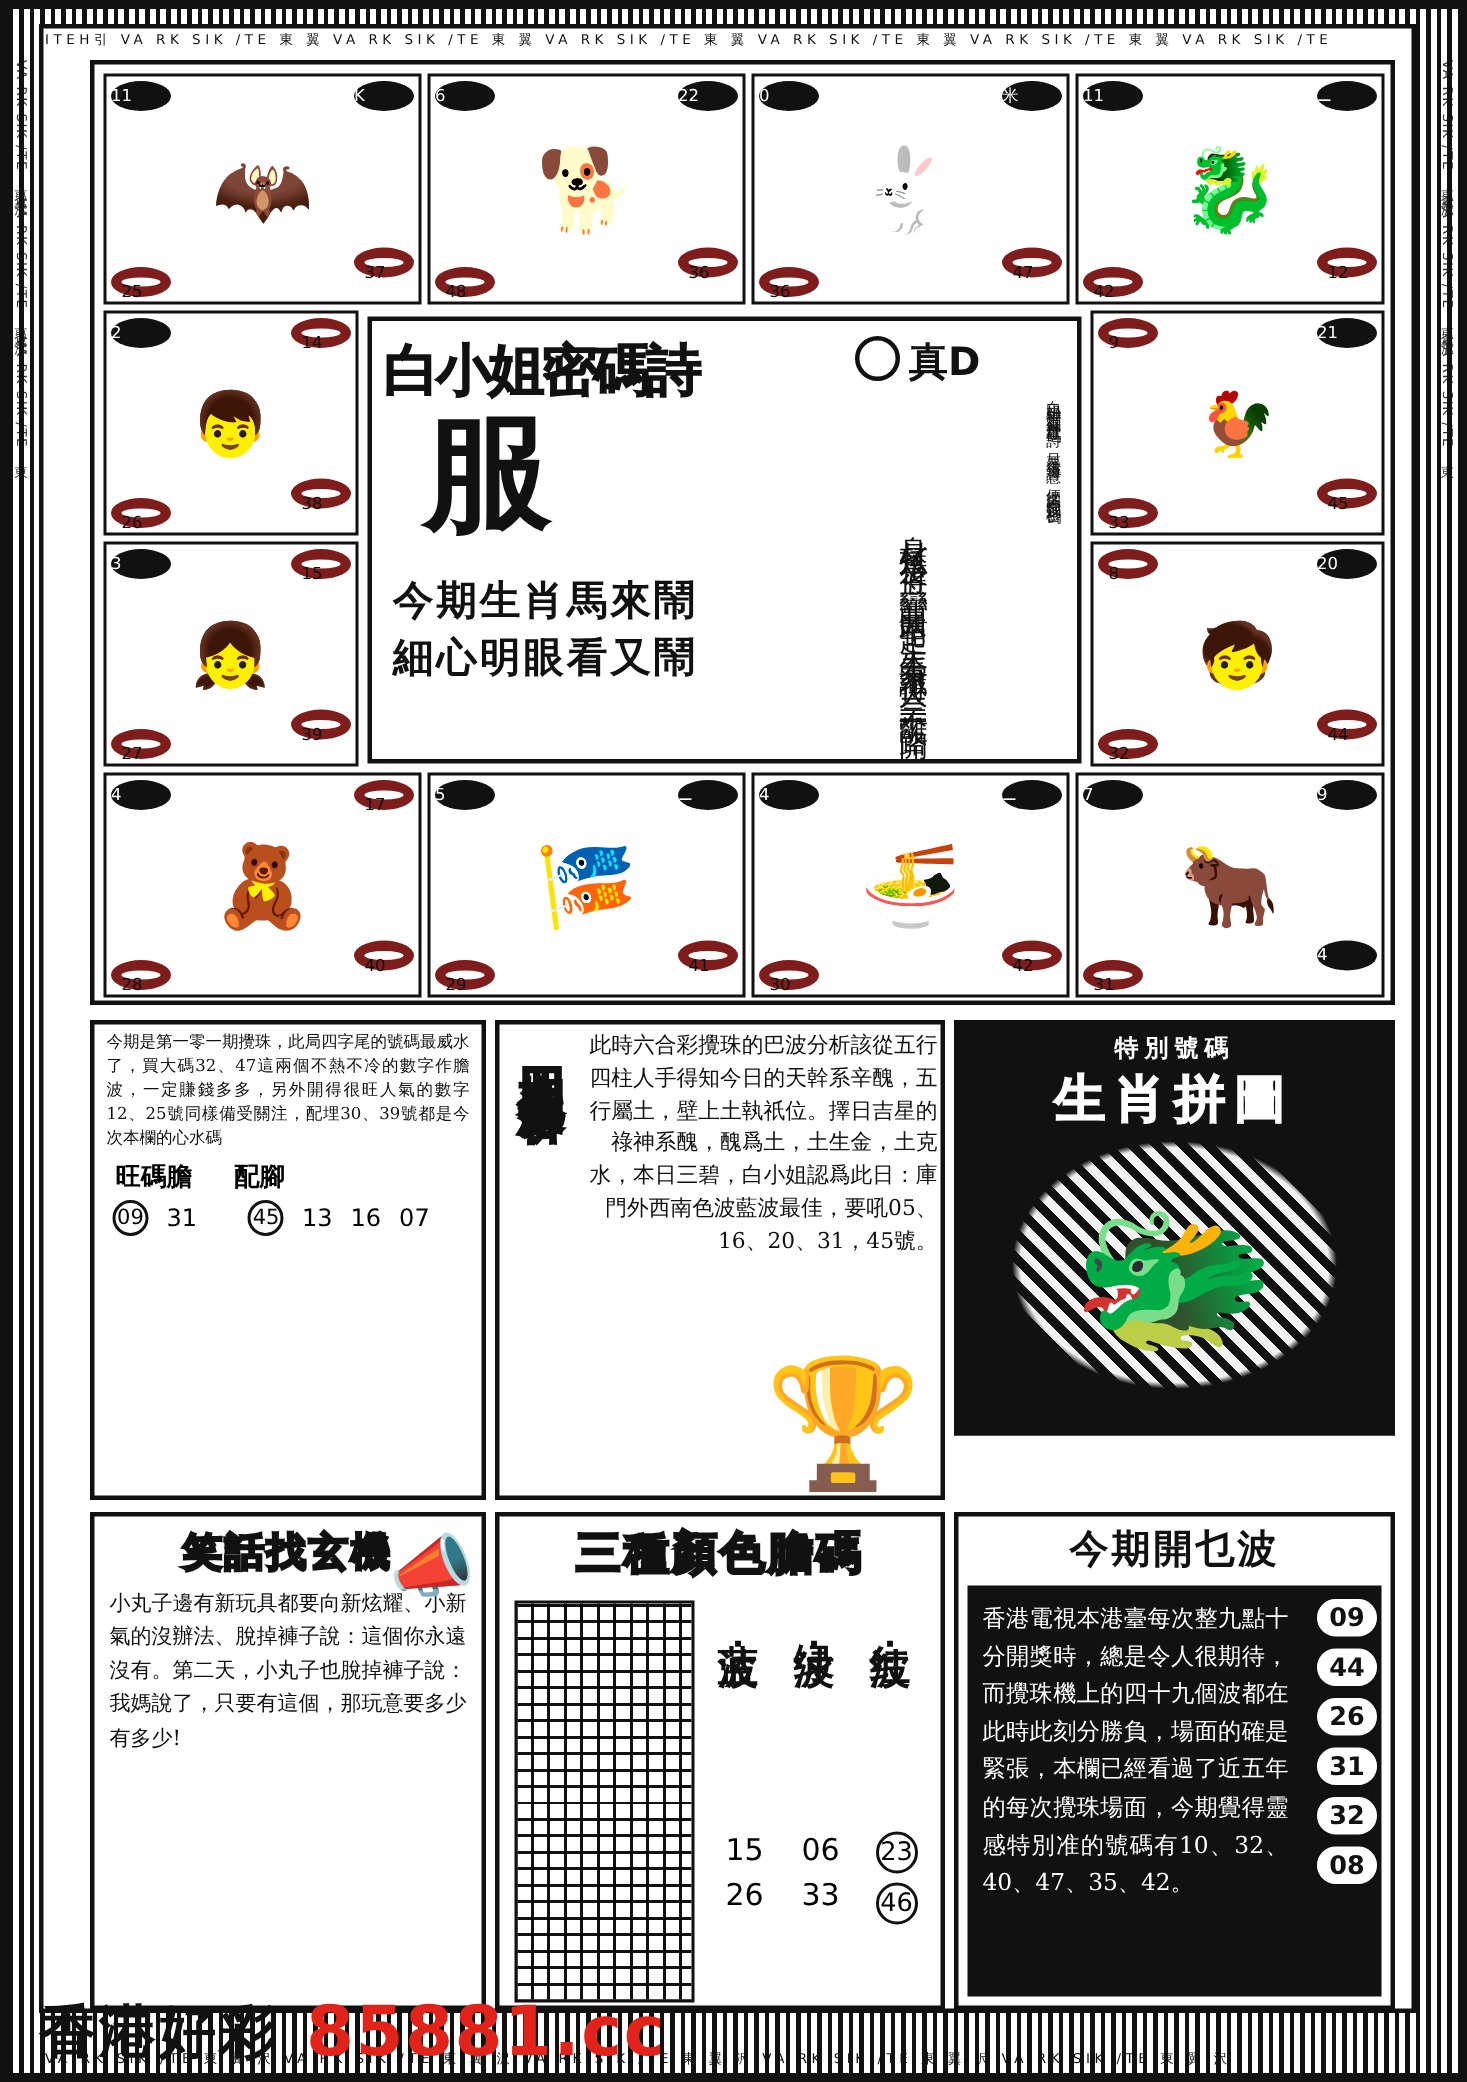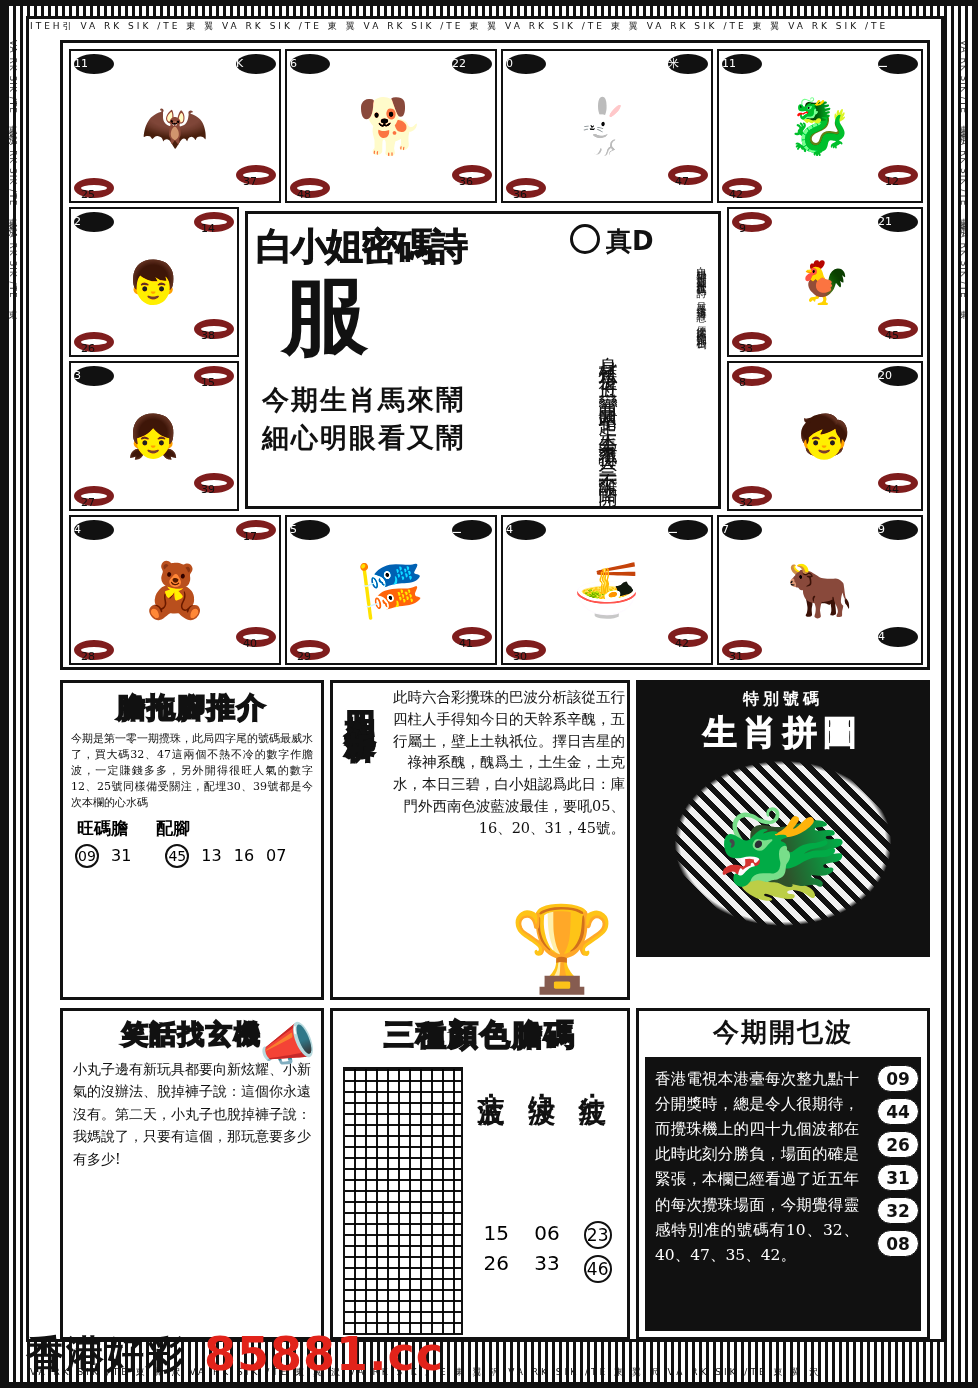--- a/index.html
+++ b/index.html
@@ -399,21 +399,20 @@
           <span>彎彎曲曲站不起</span>
           <span>身材矮小長得丑</span>
         </div>
         <div class="poster-note">白小姐特別喜歡神童歡碼詩，只要猜邊詩意，便從圖中找到密碼。</div>
       </div>
     </div>
 
     <div class="mid">
 
       <div class="panel p1">
-        <div class="hdr-outline" style="margin-top:6px;">膽拖腳推介</div>
         <div class="p1-body">今期是第一零一期攪珠，此局四字尾的號碼最威水了，買大碼32、47這兩個不熱不冷的數字作膽波，一定賺錢多多，另外開得很旺人氣的數字12、25號同樣備受關注，配埋30、39號都是今次本欄的心水碼</div>
         <div class="p1-sub">
           <span>旺碼膽</span>
           <span>配腳</span>
         </div>
         <div class="p1-nums">
           <span class="circ">09</span>
           <span>31</span>
           <span style="width:10px"></span>
           <span class="circ">45</span>

